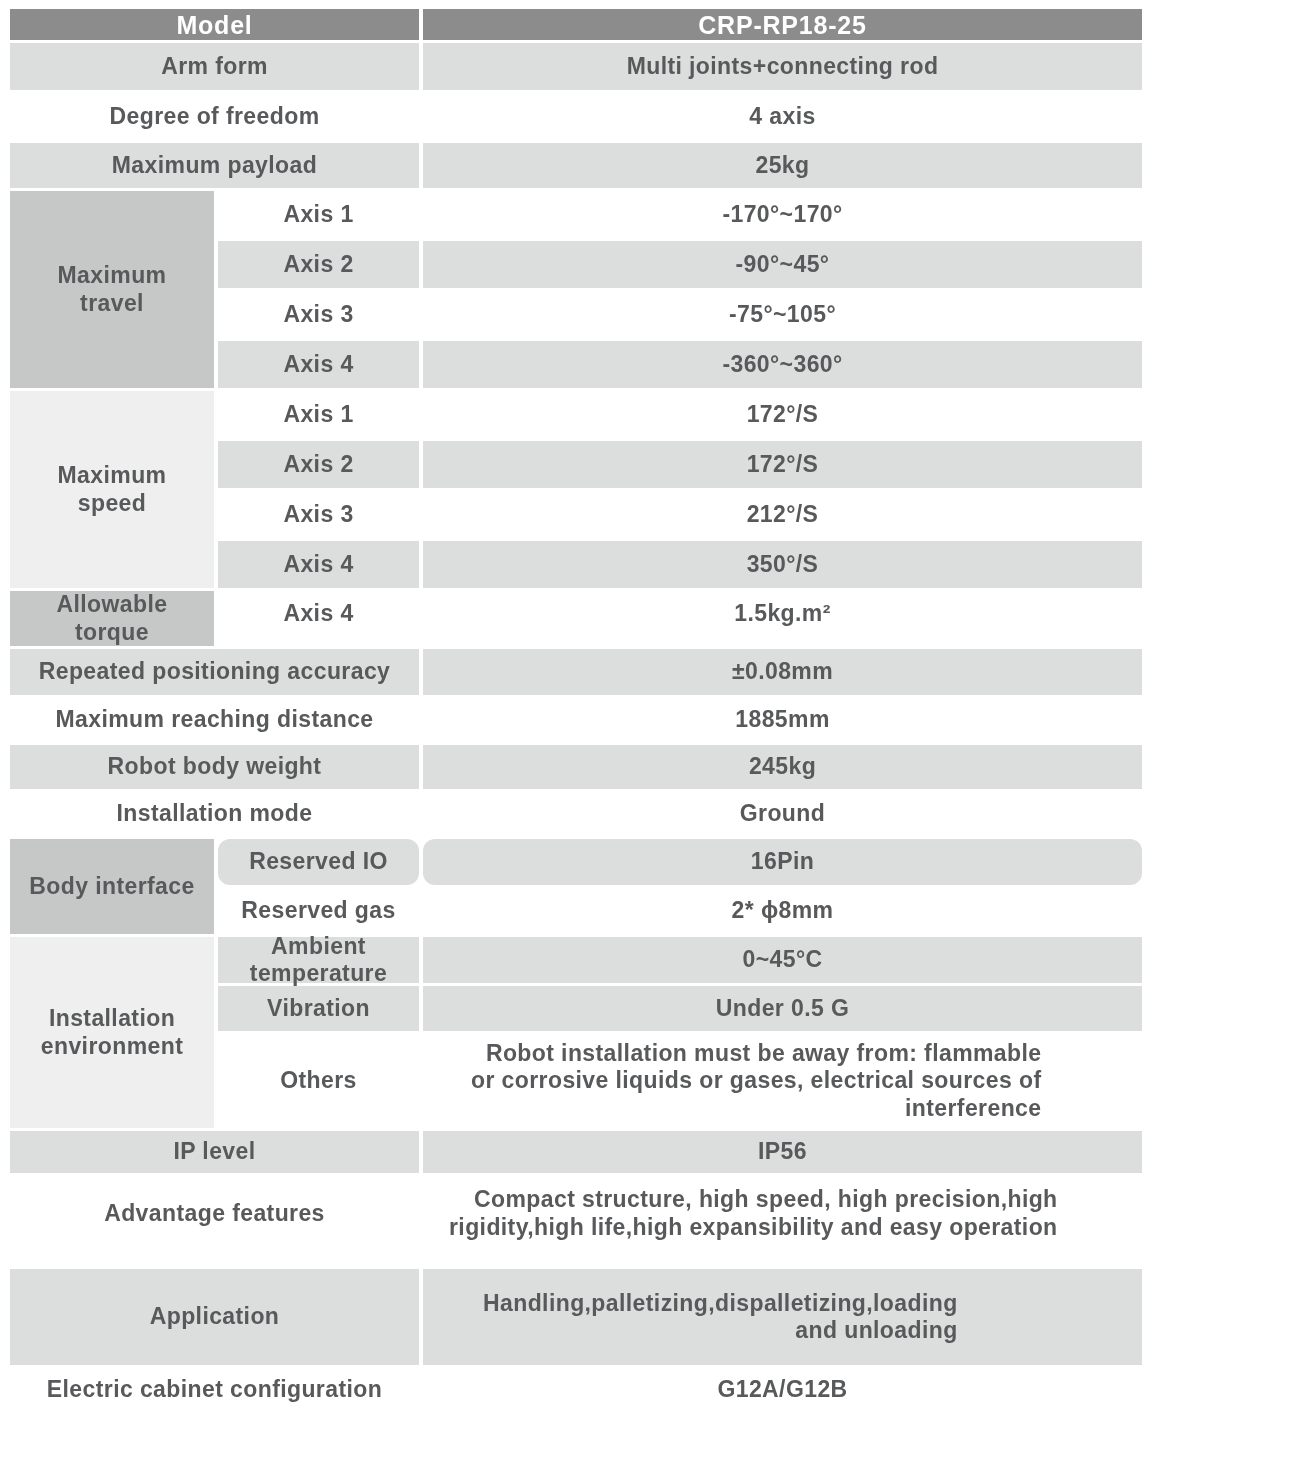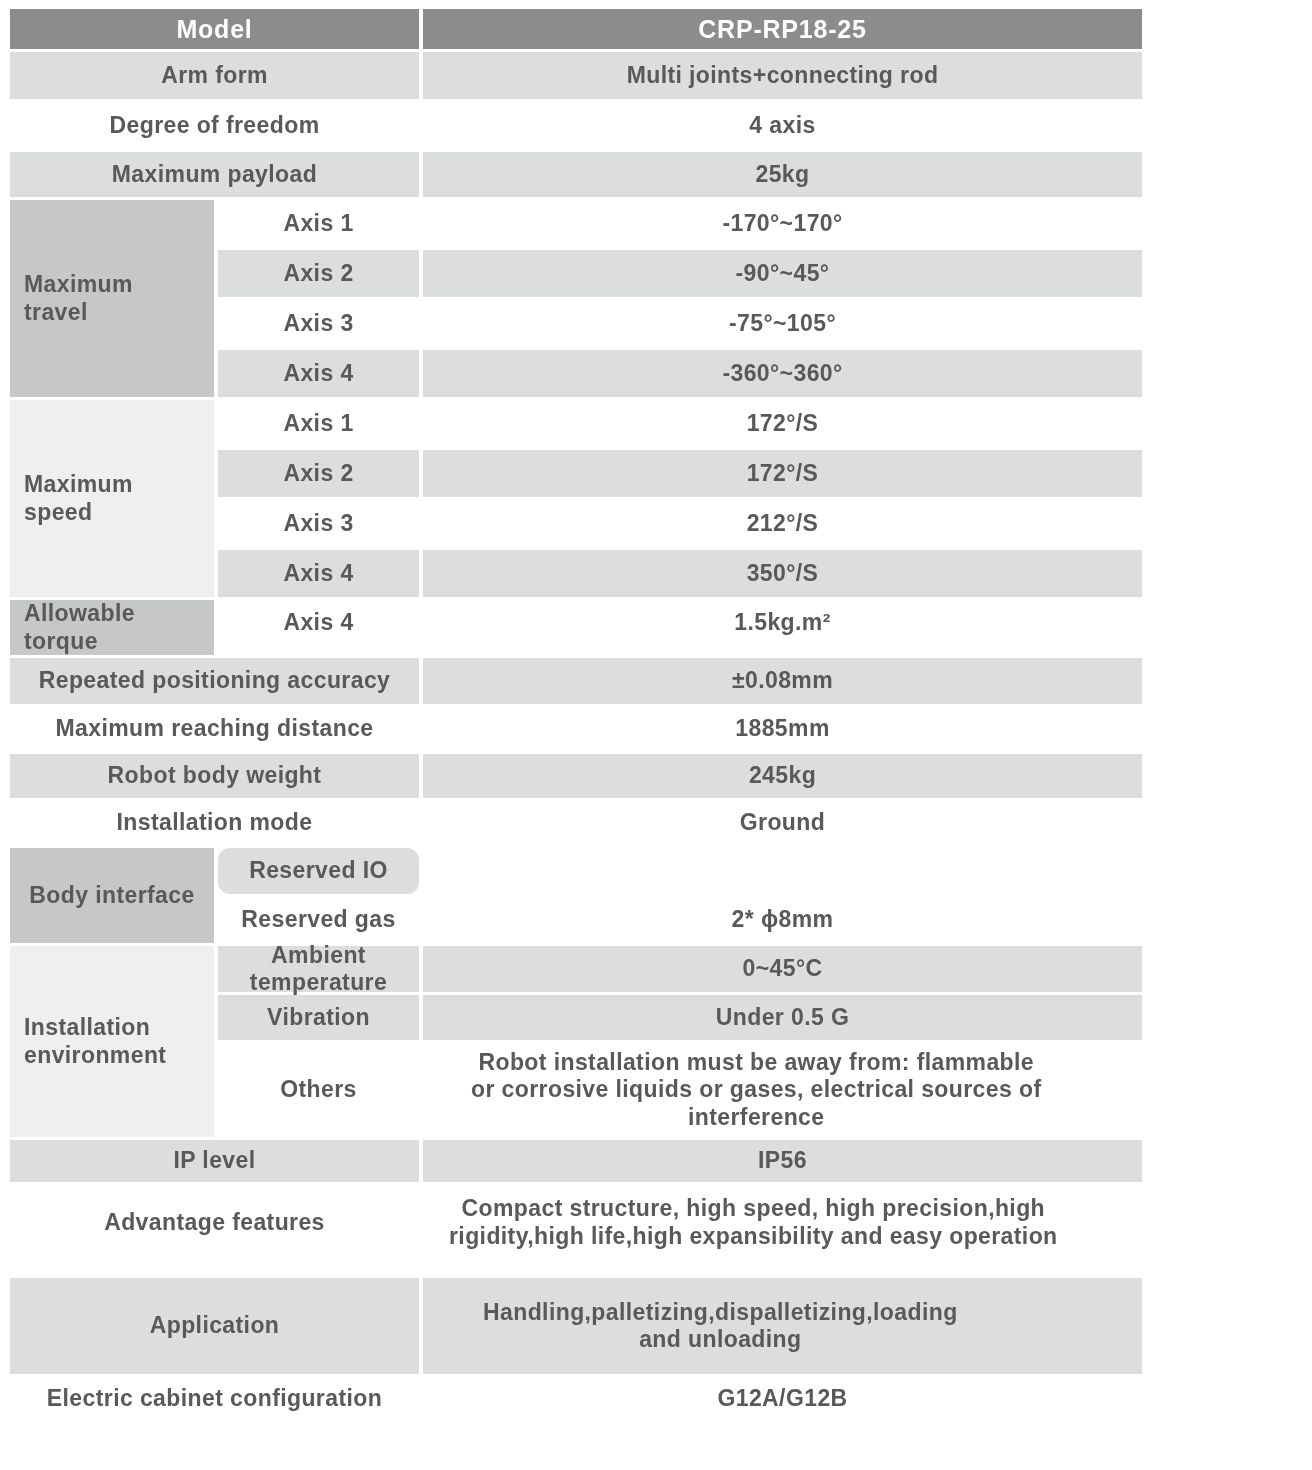--- a/index.html
+++ b/index.html
@@ -18,34 +18,34 @@
   .c{display:flex;align-items:center;justify-content:center;text-align:center;box-sizing:border-box;}
   .w-label{width:409px;}
   .w-val{width:719px;margin-left:4px;}
   .w-b{width:201px;margin-left:4px;}
   .bdark{background:#8c8c8c;color:#ffffff;font-size:25px;font-weight:700;letter-spacing:0.8px;}
   .bgray{background:#dcdddd;}
   .bwhite{background:#ffffff;}
   .gmed{background:#c6c7c7;}
   .glight{background:#efefef;}
   
-  .h-model{height:40px;margin-top:9px;} .h-armform{height:47px;} .h-dof{height:47px;} .h-payload{height:45px;}
+  .h-model{height:31px;margin-top:9px;} .h-armform{height:47px;} .h-dof{height:47px;} .h-payload{height:45px;}
   .h-axis{height:47px;} .h-torque{height:45px;}
   .h-repeat{height:46px;border-radius:7px;} .h-reach{height:44px;} .h-weight{height:44px;} .h-instmode{height:44px;}
   .h-io{height:46px;border-radius:12px;} .h-gas{height:46px;}
   .h-ambient{height:46px;} .h-humid{height:48px;} .h-vib{height:45px;} .h-others{height:94px;}
   .h-ip{height:42px;} .h-adv{height:75px;} .h-app{height:96px;} .h-cab{height:44px;}
   
   .section{display:flex;margin-bottom:3px;}
-  .groupcell{width:204px;display:flex;align-items:center;justify-content:center;box-sizing:border-box;padding:0 14px;}
+  .groupcell{width:204px;display:flex;align-items:center;justify-content:center;text-align:center;box-sizing:border-box;padding:0 14px;}
   .srows{flex:1;display:flex;flex-direction:column;}
   .srow{display:flex;margin-bottom:3px;}
   .srow:last-child{margin-bottom:0;}
   
-  .val-left{justify-content:flex-start;text-align:center;white-space:pre-line;}
+  .val-left{justify-content:flex-start;text-align:right;white-space:pre-line;}
   .pad-others{padding-left:48px;padding-right:20px;}
   .pad-adv{padding-left:26px;padding-right:6px;}
   .pad-app{padding-left:60px;padding-right:32px;}
   .gap-before-app{margin-top:18px;}
 </style>
 </head>
 <body>
 
 <div class="tbl">
 
@@ -141,20 +141,21 @@
   <div class="row h-instmode">
     <div class="c w-label bwhite">Installation mode</div>
     <div class="c w-val bwhite">Ground</div>
   </div>
 
   <div class="section">
     <div class="groupcell gmed">Body interface</div>
     <div class="srows">
       <div class="srow">
         <div class="c w-b h-io bgray">Reserved IO</div>
+        <div class="c w-val h-io bgray">16Pin</div>
       </div>
       <div class="srow">
         <div class="c w-b h-gas bwhite">Reserved gas</div>
         <div class="c w-val h-gas bwhite">2* ϕ8mm</div>
       </div>
     </div>
   </div>
 
   <div class="section">
     <div class="groupcell glight">Installation environment</div>

